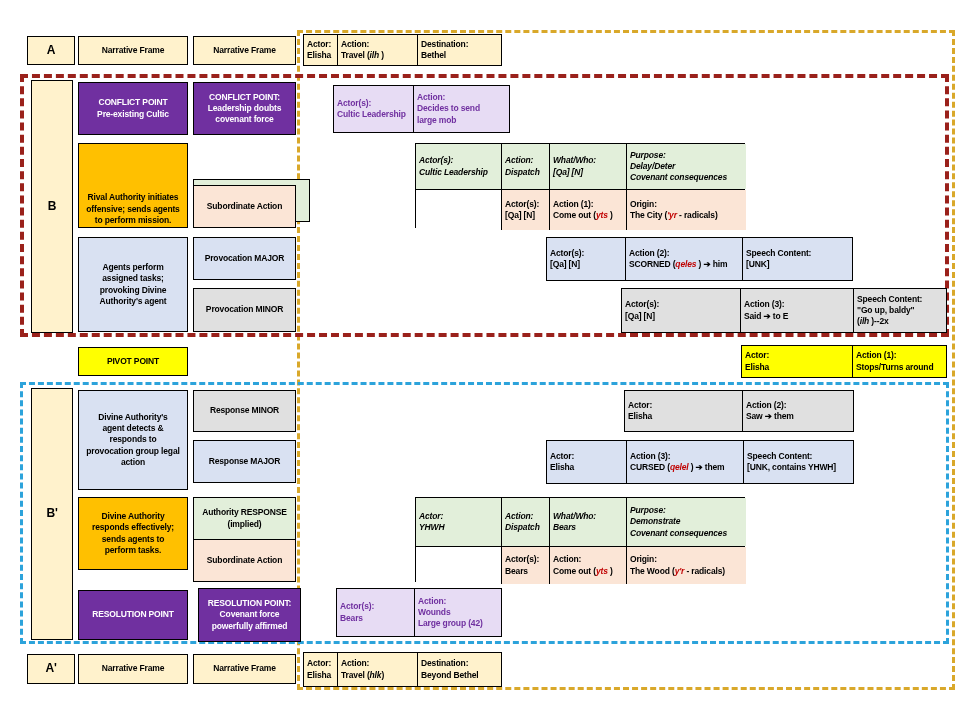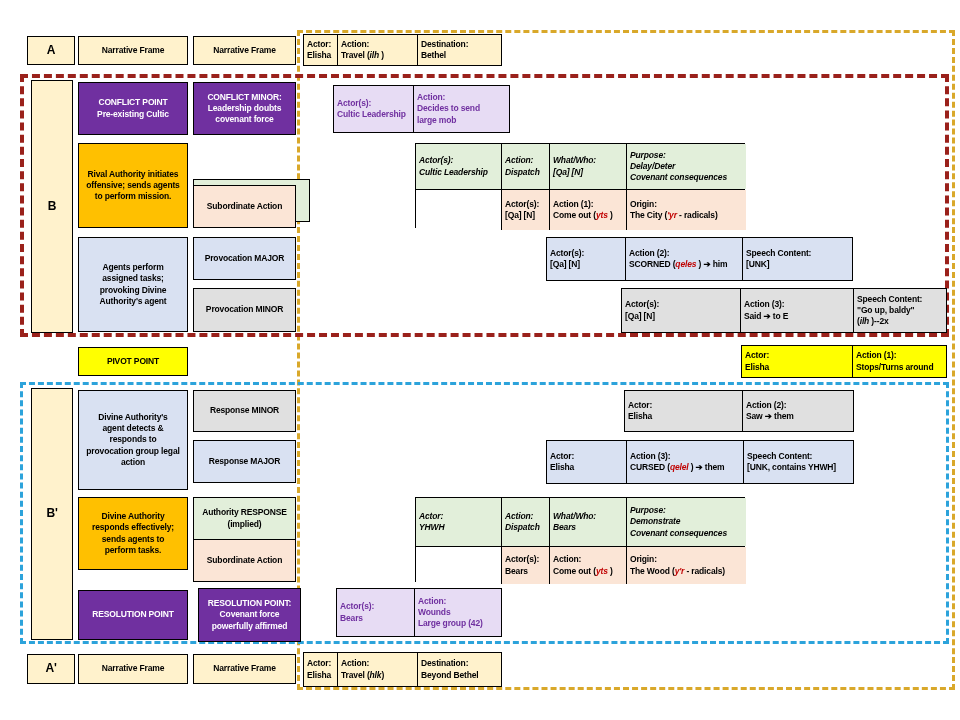--- a/index.html
+++ b/index.html
@@ -70,38 +70,38 @@
   </div>
 
   <div class="box cream lbl" style="left:31px;top:80px;width:42px;height:253px;">
       <div class="ln">B</div>
     </div>
   <div class="box purple" style="left:78px;top:82px;width:110px;height:53px;">
       <div class="ln">CONFLICT POINT</div>
       <div class="ln">Pre-existing Cultic</div>
     </div>
   <div class="box purple" style="left:193px;top:82px;width:103px;height:53px;">
-      <div class="ln">CONFLICT MINOR:</div>
+      <div class="ln">CONFLICT POINT:</div>
       <div class="ln">Leadership doubts</div>
       <div class="ln">covenant force</div>
     </div>
   <div class="box lpurple tbl" style="left:333px;top:85px;width:177px;height:48px;">
     <div class="trow">
       <div class="cell" style="width:79px;">
           <div class="ln">Actor(s):</div>
           <div class="ln">Cultic Leadership</div>
         </div>
       <div class="cell" style="width:98px;">
           <div class="ln">Action:</div>
           <div class="ln">Decides to send</div>
           <div class="ln">large mob</div>
         </div>
     </div>
   </div>
-  <div class="box orange" style="left:78px;top:143px;width:110px;height:85px;">
+  <div class="box orange" style="left:78px;top:143px;width:110px;height:85px;justify-content:flex-end;">
       <div class="ln">Rival Authority initiates</div>
       <div class="ln">offensive; sends agents</div>
       <div class="ln">to perform mission.</div>
     </div>
   <div class="box green" style="left:193px;top:143px;width:117px;height:43px;margin-top:36px;">
       <div class="ln">Authority INITIATIVE</div>
       <div class="ln">(implied)</div>
     </div>
   <div class="box pink" style="left:193px;top:185px;width:103px;height:43px;">
       <div class="ln">Subordinate Action</div>

